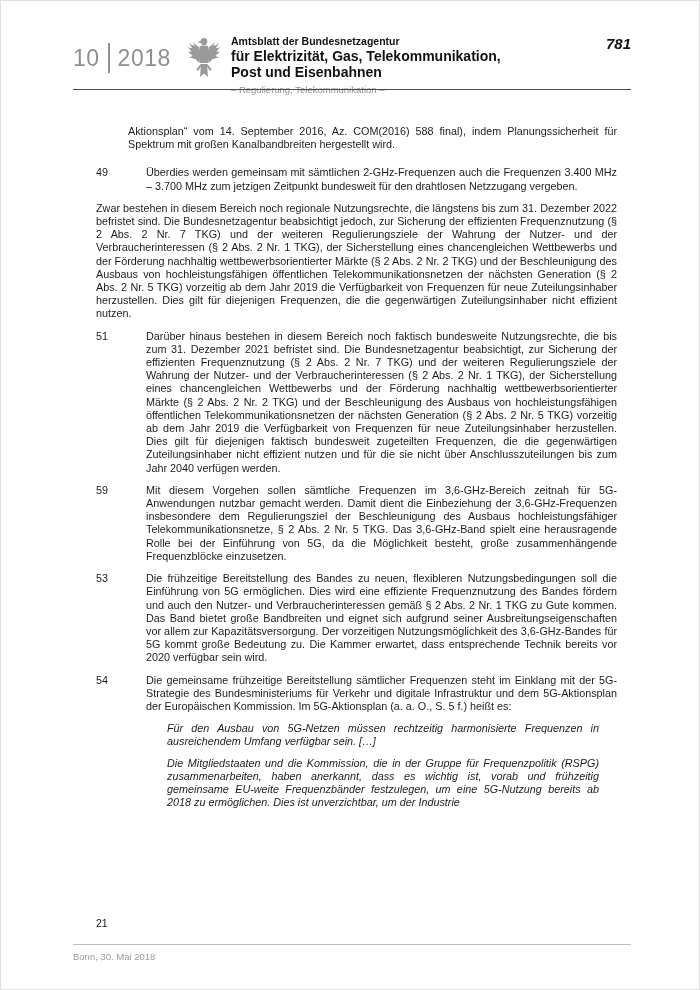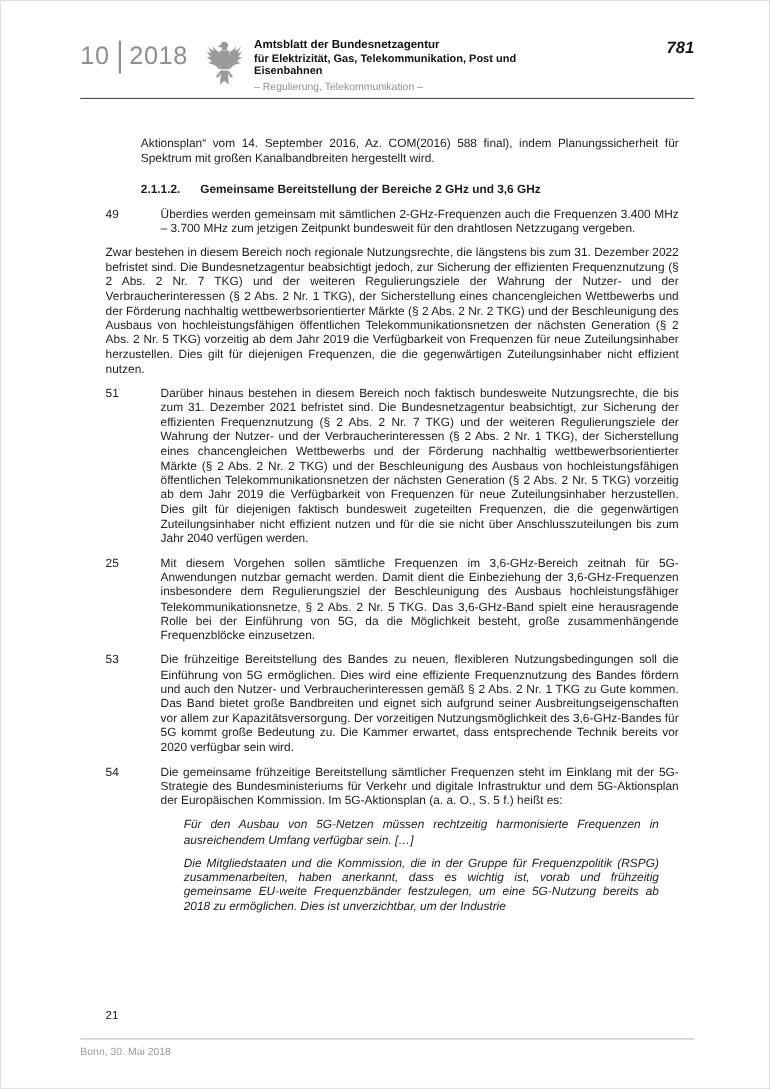--- a/index.html
+++ b/index.html
@@ -9,27 +9,27 @@
     width:700px; height:990px;
     margin:0 auto;
     background:#ffffff;
     border:1px solid #e0e0e0;
     font-family:"Liberation Sans", sans-serif;
     color:#1c1c1c;
     overflow:hidden;
   }
   
   .header { position:absolute; top:26px; left:72px; right:68px; height:58px; }
-  .header-left { position:absolute; left:0; top:10px; display:flex; }
+  .header-left { position:absolute; left:0; top:10px; display:flex; align-items:center; }
   .issue-no, .issue-year { font-size:23px; color:#8f8f8f; letter-spacing:0.5px; }
   .issue-divider { width:2px; height:30px; background:#8f8f8f; margin:0 8px; }
   .eagle-wrap { margin-left:16px; line-height:0; }
   .header-center { position:absolute; left:158px; right:118px; top:8px; }
   .masthead-1 { font-weight:bold; font-size:10.5px; color:#111; }
-  .masthead-2 { font-weight:bold; font-size:10px; color:#111; margin-top:1px; }
+  .masthead-2 { font-weight:bold; font-size:14px; color:#111; margin-top:1px; }
   .masthead-3 { font-size:9.5px; color:#8f8f8f; margin-top:4px; }
   .header-pageno {
     position:absolute; right:0; top:8px;
     font-size:15px; font-weight:bold; font-style:italic; color:#111;
   }
   .header-rule { position:absolute; top:88px; left:72px; right:68px; border-top:1.4px solid #4a4a4a; }
   
   .main {
     position:absolute; top:124px; left:95px; right:82px;
     font-size:10.8px; line-height:13.2px;
@@ -87,40 +87,37 @@
       <div class="masthead-3">– Regulierung, Telekommunikation –</div>
     </div>
     <div class="header-pageno">781</div>
   </div>
   <div class="header-rule"></div>
 
   <div class="main">
 
     <p class="intro">Aktionsplan“ vom 14. September 2016, Az. COM(2016) 588 final), indem Planungssicherheit für Spektrum mit großen Kanalbandbreiten hergestellt wird.</p>
 
-    <div class="section-heading">
-      <span class="sh-num">2.1.1.2.</span><span>Gemeinsame Bereitstellung der Bereiche 2 GHz und 3,6 GHz</span>
-    </div>
 
     <div class="para">
       <div class="para-num">49</div>
       <div class="para-text">Überdies werden gemeinsam mit sämtlichen 2-GHz-Frequenzen auch die Frequenzen 3.400 MHz – 3.700 MHz zum jetzigen Zeitpunkt bundesweit für den drahtlosen Netzzugang vergeben.</div>
     </div>
 
     <div class="para">
       <div class="para-text">Zwar bestehen in diesem Bereich noch regionale Nutzungsrechte, die längstens bis zum 31. Dezember 2022 befristet sind. Die Bundesnetzagentur beabsichtigt jedoch, zur Sicherung der effizienten Frequenznutzung (§ 2 Abs. 2 Nr. 7 TKG) und der weiteren Regulierungsziele der Wahrung der Nutzer- und der Verbraucherinteressen (§ 2 Abs. 2 Nr. 1 TKG), der Sicherstellung eines chancengleichen Wettbewerbs und der Förderung nachhaltig wettbewerbsorientierter Märkte (§ 2 Abs. 2 Nr. 2 TKG) und der Beschleunigung des Ausbaus von hochleistungsfähigen öffentlichen Telekommunikationsnetzen der nächsten Generation (§ 2 Abs. 2 Nr. 5 TKG) vorzeitig ab dem Jahr 2019 die Verfügbarkeit von Frequenzen für neue Zuteilungsinhaber herzustellen. Dies gilt für diejenigen Frequenzen, die die gegenwärtigen Zuteilungsinhaber nicht effizient nutzen.</div>
     </div>
 
     <div class="para">
       <div class="para-num">51</div>
       <div class="para-text">Darüber hinaus bestehen in diesem Bereich noch faktisch bundesweite Nutzungsrechte, die bis zum 31. Dezember 2021 befristet sind. Die Bundesnetzagentur beabsichtigt, zur Sicherung der effizienten Frequenznutzung (§ 2 Abs. 2 Nr. 7 TKG) und der weiteren Regulierungsziele der Wahrung der Nutzer- und der Verbraucherinteressen (§ 2 Abs. 2 Nr. 1 TKG), der Sicherstellung eines chancengleichen Wettbewerbs und der Förderung nachhaltig wettbewerbsorientierter Märkte (§ 2 Abs. 2 Nr. 2 TKG) und der Beschleunigung des Ausbaus von hochleistungsfähigen öffentlichen Telekommunikationsnetzen der nächsten Generation (§ 2 Abs. 2 Nr. 5 TKG) vorzeitig ab dem Jahr 2019 die Verfügbarkeit von Frequenzen für neue Zuteilungsinhaber herzustellen. Dies gilt für diejenigen faktisch bundesweit zugeteilten Frequenzen, die die gegenwärtigen Zuteilungsinhaber nicht effizient nutzen und für die sie nicht über Anschlusszuteilungen bis zum Jahr 2040 verfügen werden.</div>
     </div>
 
     <div class="para">
-      <div class="para-num">25</div>
+      <div class="para-num">59</div>
       <div class="para-text">Mit diesem Vorgehen sollen sämtliche Frequenzen im 3,6-GHz-Bereich zeitnah für 5G-Anwendungen nutzbar gemacht werden. Damit dient die Einbeziehung der 3,6-GHz-Frequenzen insbesondere dem Regulierungsziel der Beschleunigung des Ausbaus hochleistungsfähiger Telekommunikationsnetze, § 2 Abs. 2 Nr. 5 TKG. Das 3,6-GHz-Band spielt eine herausragende Rolle bei der Einführung von 5G, da die Möglichkeit besteht, große zusammenhängende Frequenzblöcke einzusetzen.</div>
     </div>
 
     <div class="para">
       <div class="para-num">53</div>
       <div class="para-text">Die frühzeitige Bereitstellung des Bandes zu neuen, flexibleren Nutzungsbedingungen soll die Einführung von 5G ermöglichen. Dies wird eine effiziente Frequenznutzung des Bandes fördern und auch den Nutzer- und Verbraucherinteressen gemäß § 2 Abs. 2 Nr. 1 TKG zu Gute kommen. Das Band bietet große Bandbreiten und eignet sich aufgrund seiner Ausbreitungseigenschaften vor allem zur Kapazitätsversorgung. Der vorzeitigen Nutzungsmöglichkeit des 3,6-GHz-Bandes für 5G kommt große Bedeutung zu. Die Kammer erwartet, dass entsprechende Technik bereits vor 2020 verfügbar sein wird.</div>
     </div>
 
     <div class="para">
       <div class="para-num">54</div>

